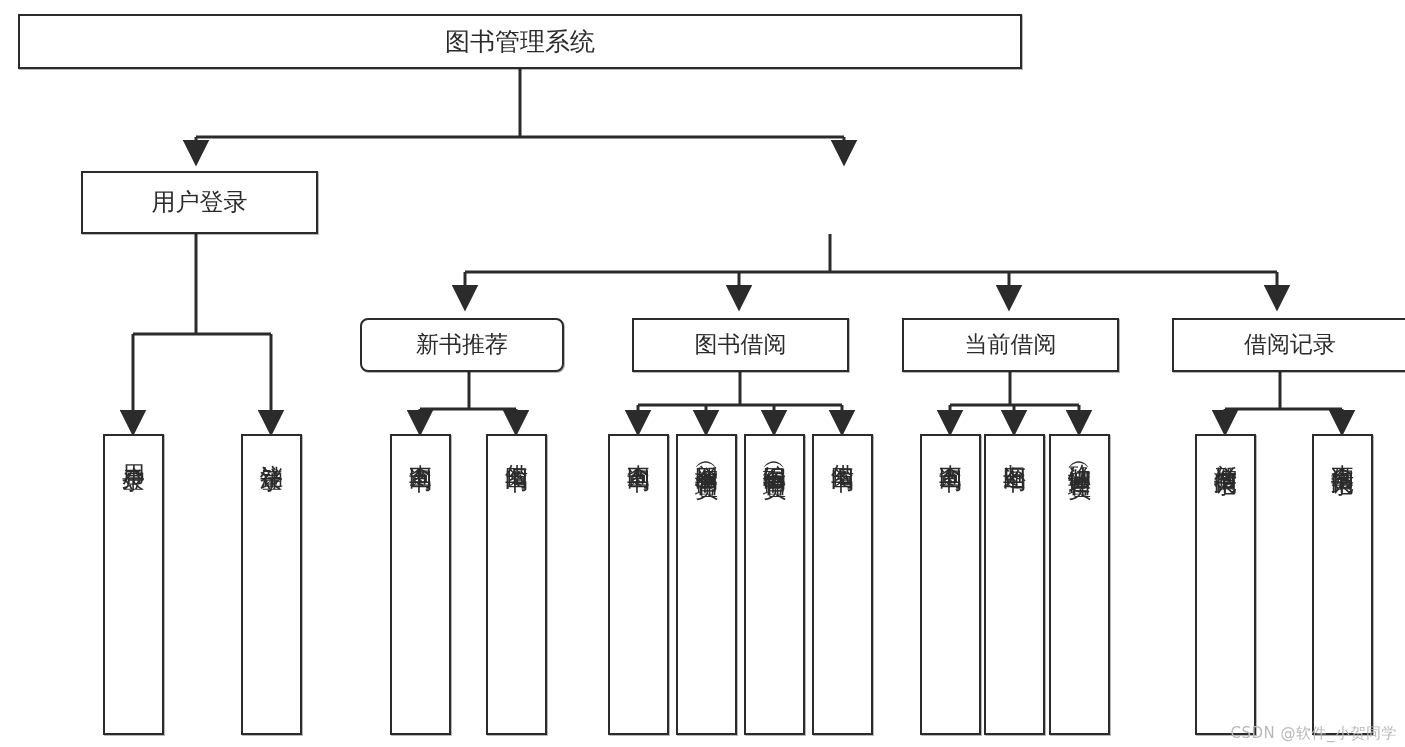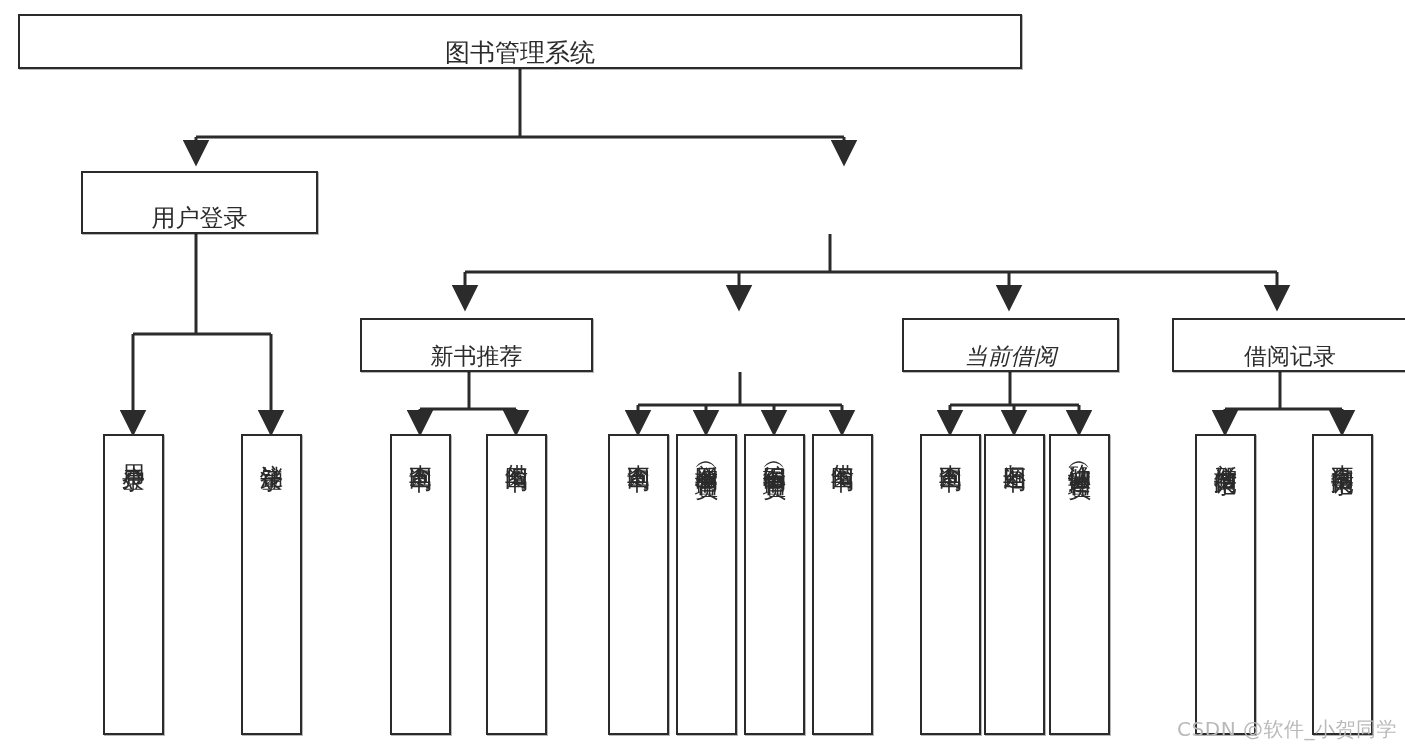--- a/index.html
+++ b/index.html
@@ -24,21 +24,21 @@
     width: 1405px;
     height: 747px;
     pointer-events: none;
   }
   .node {
     position: absolute;
     box-sizing: border-box;
     border: 2px solid #2b2b2b;
     background: #ffffff;
     display: flex;
-    align-items: flex-end;
+    align-items: center;
     justify-content: center;
     color: #2b2b2b;
     box-shadow: 1px 1px 0 rgba(0,0,0,0.28);
   }
   .node .lbl {
     color: #2b2b2b;
     line-height: 1.18;
     text-align: center;
     white-space: pre;
   }
@@ -54,21 +54,21 @@
     font-size: 23px;
     writing-mode: vertical-rl;
     text-orientation: upright;
     letter-spacing: 2px;
     line-height: 1.0;
   }
   #watermark {
     position: absolute;
     right: 8px;
     bottom: 4px;
-    font-size: 20px;
+    font-size: 15px;
     color: #b9b9b9;
     letter-spacing: 0.5px;
     white-space: nowrap;
     user-select: none;
   }
 </style>
 </head>
 <body>
 
 <div id="canvas">
@@ -124,24 +124,27 @@
   </svg>
 
   <div class="node lvl1" style="left:18px; top:14px; width:1004px; height:55px;">
     <span class="lbl">图书管理系统</span>
   </div>
 
   <div class="node lvl2" style="left:81px; top:171px; width:237px; height:63px;">
     <span class="lbl">用户登录</span>
   </div>
 
-  <div class="node lvl3" style="left:360px; top:318px; width:233px; height:54px;">
+  <div class="node lvl3" style="left:360px; top:318px; width:204px; height:54px;border-radius:8px;">
     <span class="lbl">新书推荐</span>
   </div>
-  <div class="node lvl3" style="left:902px; top:318px; width:217px; height:54px;font-style:italic;">
+  <div class="node lvl3" style="left:632px; top:318px; width:217px; height:54px;">
+    <span class="lbl">图书借阅</span>
+  </div>
+  <div class="node lvl3" style="left:902px; top:318px; width:217px; height:54px;">
     <span class="lbl">当前借阅</span>
   </div>
   <div class="node lvl3" style="left:1172px; top:318px; width:236px; height:54px;">
     <span class="lbl">借阅记录</span>
   </div>
 
   <div class="node leaf" style="left:103px; top:434px; width:61px; height:301px;">
     <span class="lbl">用户登录</span>
   </div>
   <div class="node leaf" style="left:241px; top:434px; width:61px; height:301px;">

